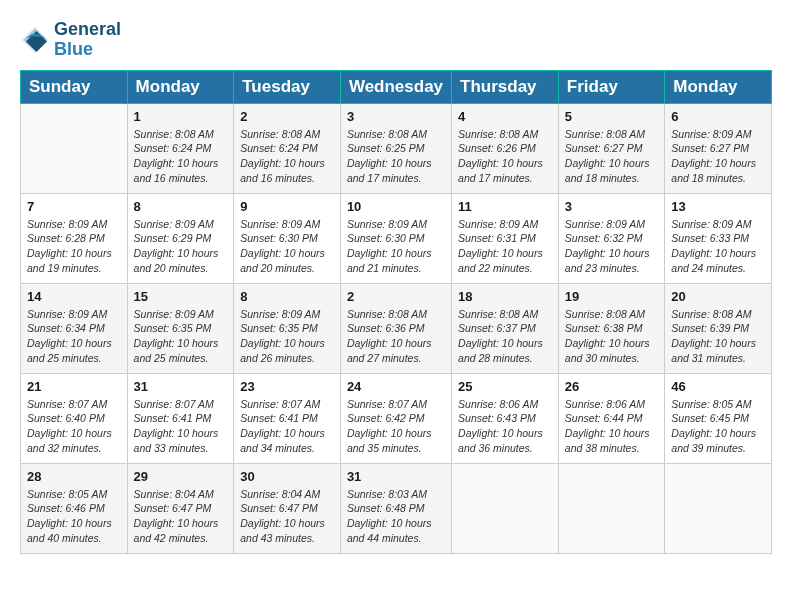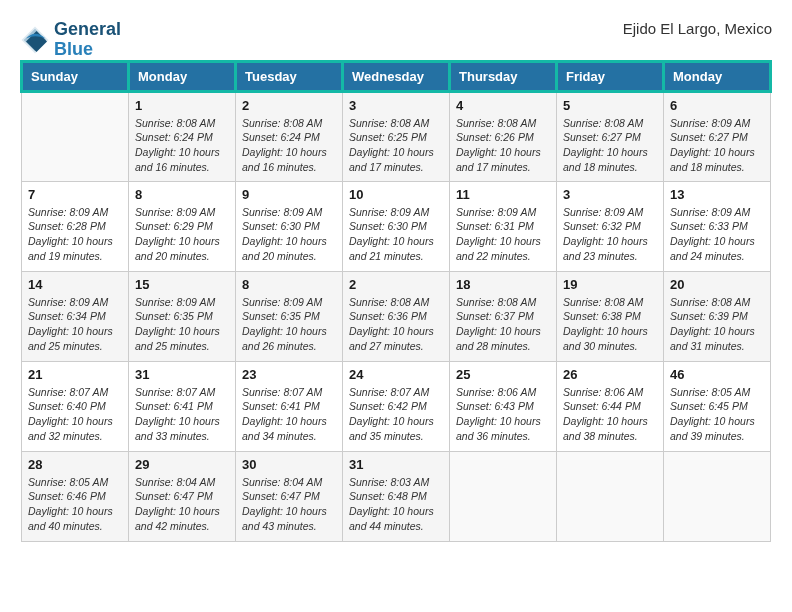--- a/index.html
+++ b/index.html
@@ -7,20 +7,22 @@
       font-family: Arial, sans-serif;
       background: #fff;
       width: 792px;
       min-height: 612px;
       padding: 20px;
     }
     .header {
       display: flex;
       justify-content: space-between;
       align-items: flex-start;
+      margin-bottom: 10px;
+      flex-direction: column;
     }
     .logo {
       display: flex;
       align-items: center;
       gap: 4px;
     }
     .logo-text {
       font-size: 18px;
       font-weight: bold;
       color: #1a5276;
@@ -48,23 +50,23 @@
     table {
       width: 100%;
       border-collapse: collapse;
       font-size: 11px;
     }
     thead tr th {
       background-color: #2471a3;
       color: #fff;
       text-align: left;
       padding: 6px 8px;
-      font-size: 13px;
+      font-size: 17px;
       font-weight: bold;
-      border: 3px solid #14b8a6;
+      border: 1px solid #14b8a6;
     }
     tbody tr td {
       border: 1px solid #ccc;
       vertical-align: top;
       padding: 5px 6px;
       height: 90px;
       width: 107px;
     }
     .day-num {
       font-weight: bold;
@@ -102,21 +104,20 @@
       <polygon points="20,5 35,20 20,35 5,20" fill="#2471a3" opacity="0.3"></polygon>
       <polygon points="22,8 36,22 22,36 8,22" fill="#1a5276"></polygon>
       <path d="M8 18 Q20 5 34 18 Q20 12 8 18Z" fill="#2980b9"></path>
     </svg>
     <div class="logo-text">
       <div>General</div>
       <div><span>Blue</span></div>
     </div>
   </div>
   <div class="title-block">
-    <div class="location">Ejido El Largo, Mexico</div>
   </div>
 </div>
 
 <table>
   <thead>
     <tr>
 
     <th>Sunday</th>
         <th>Monday</th>
         <th>Tuesday</th>

